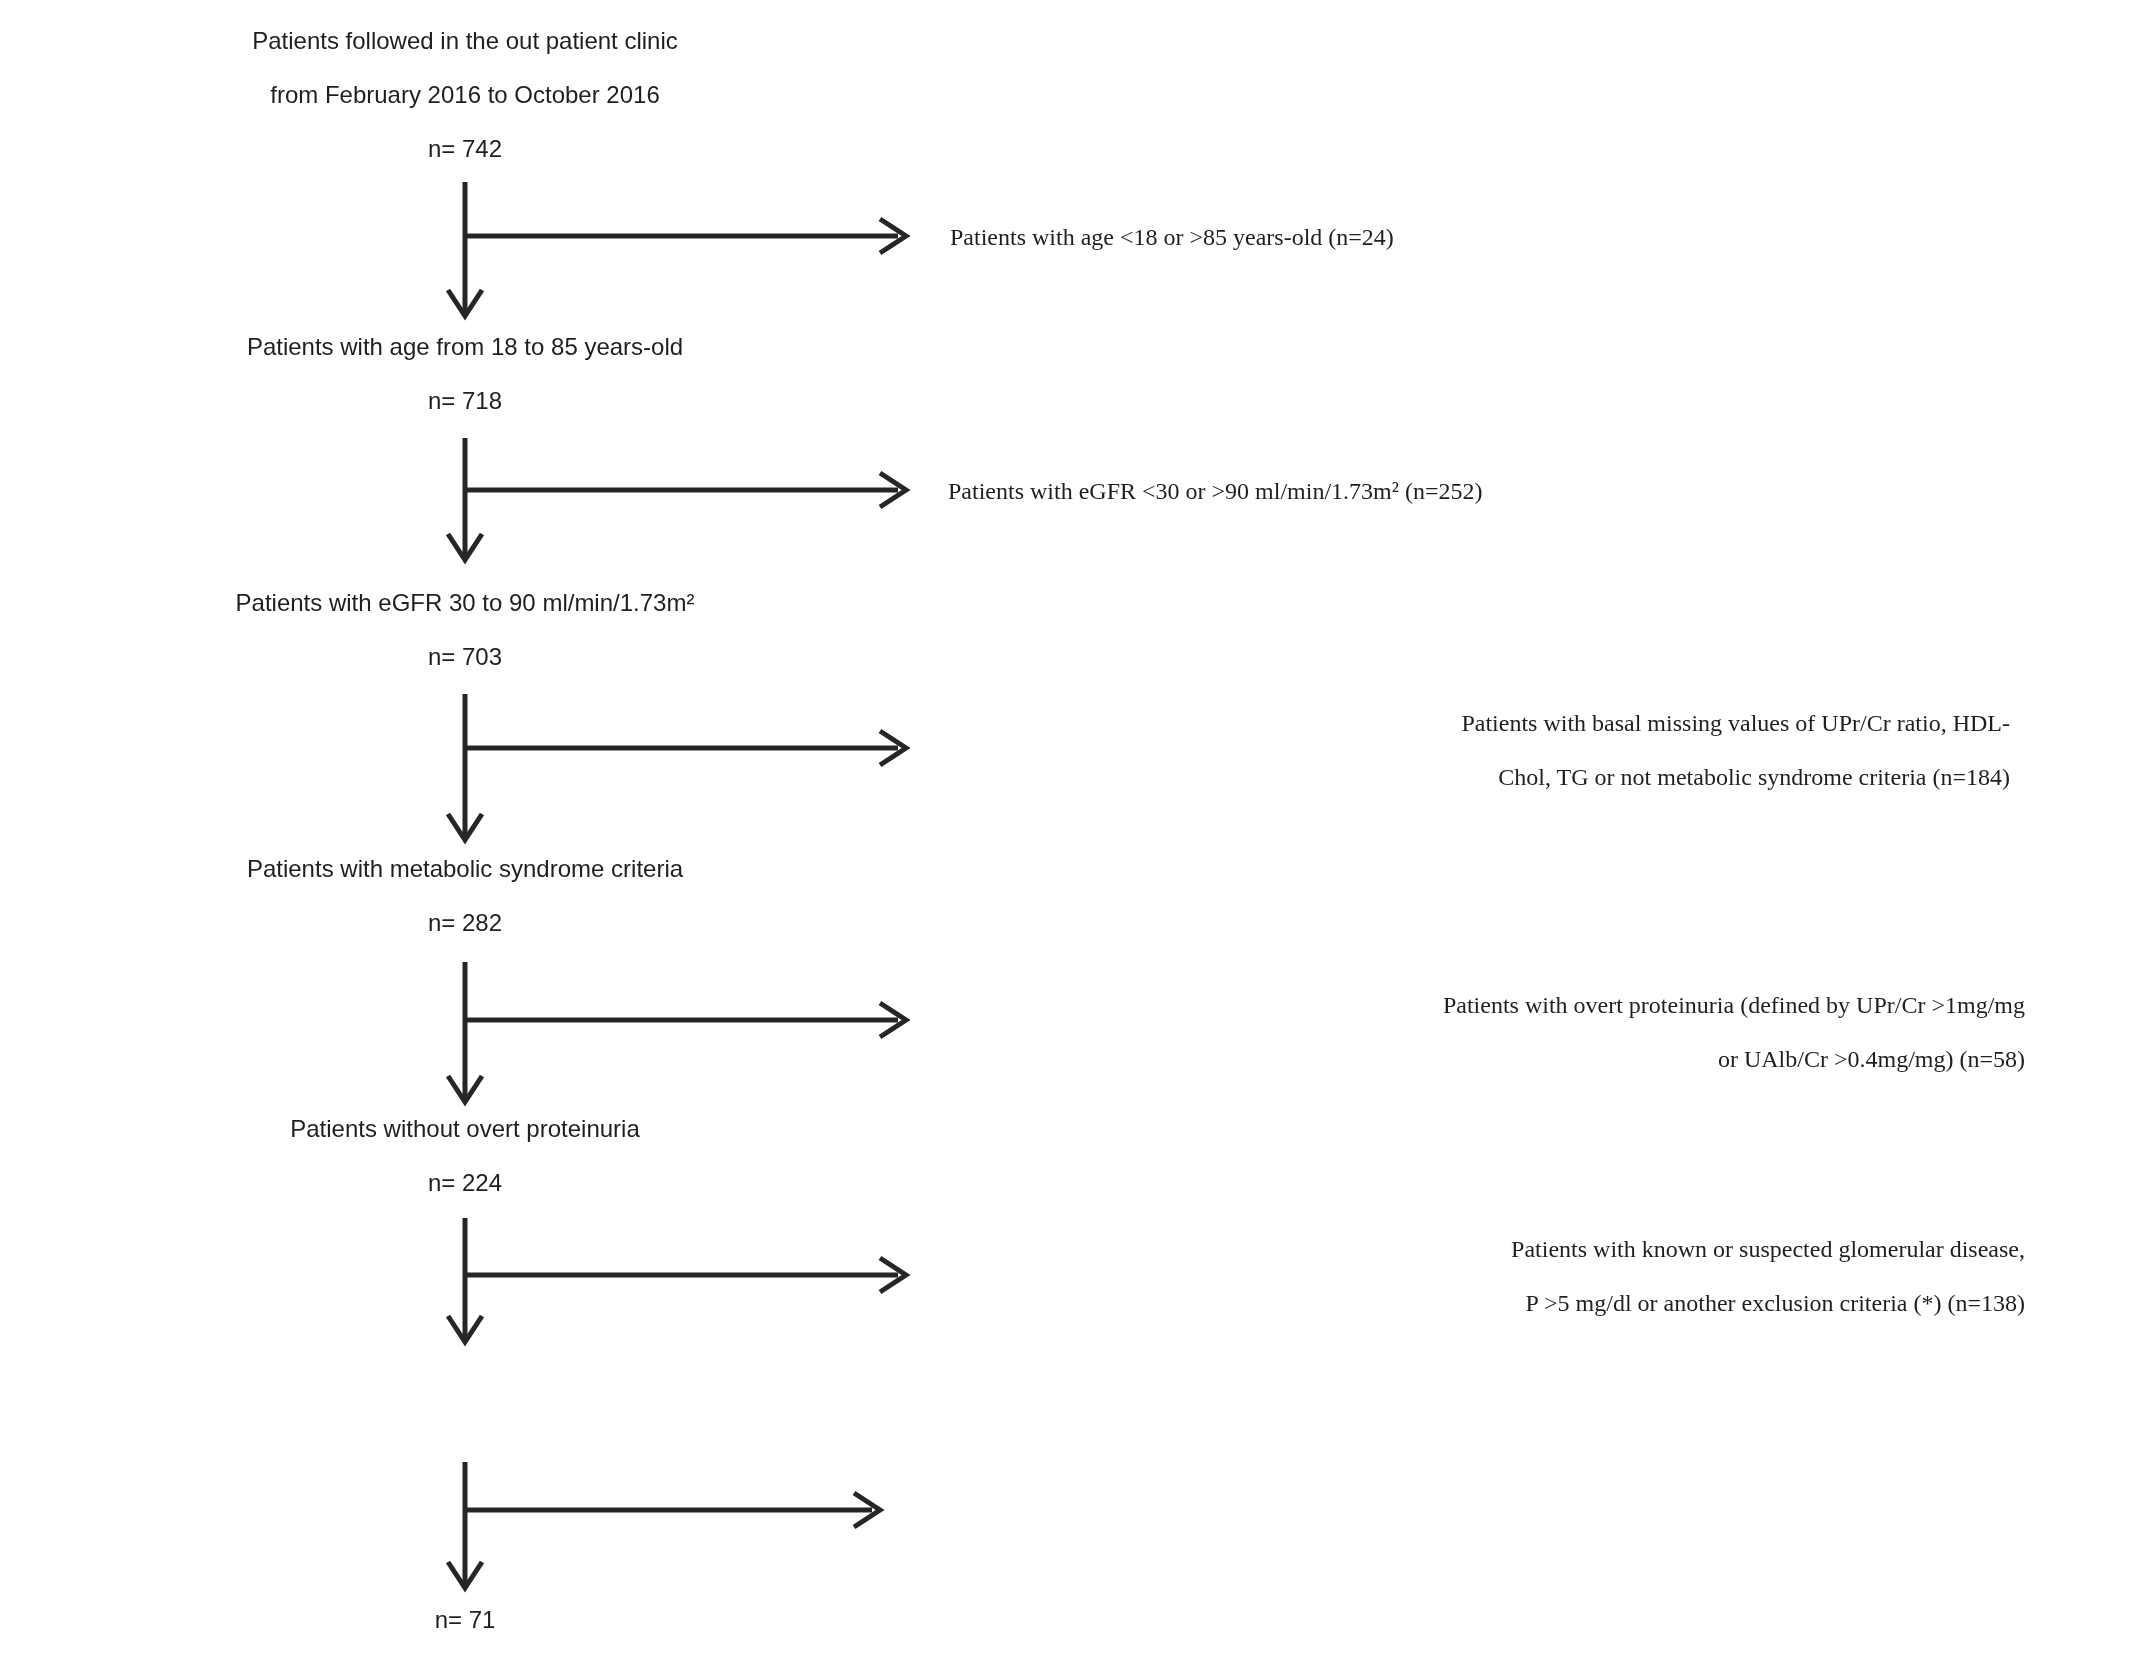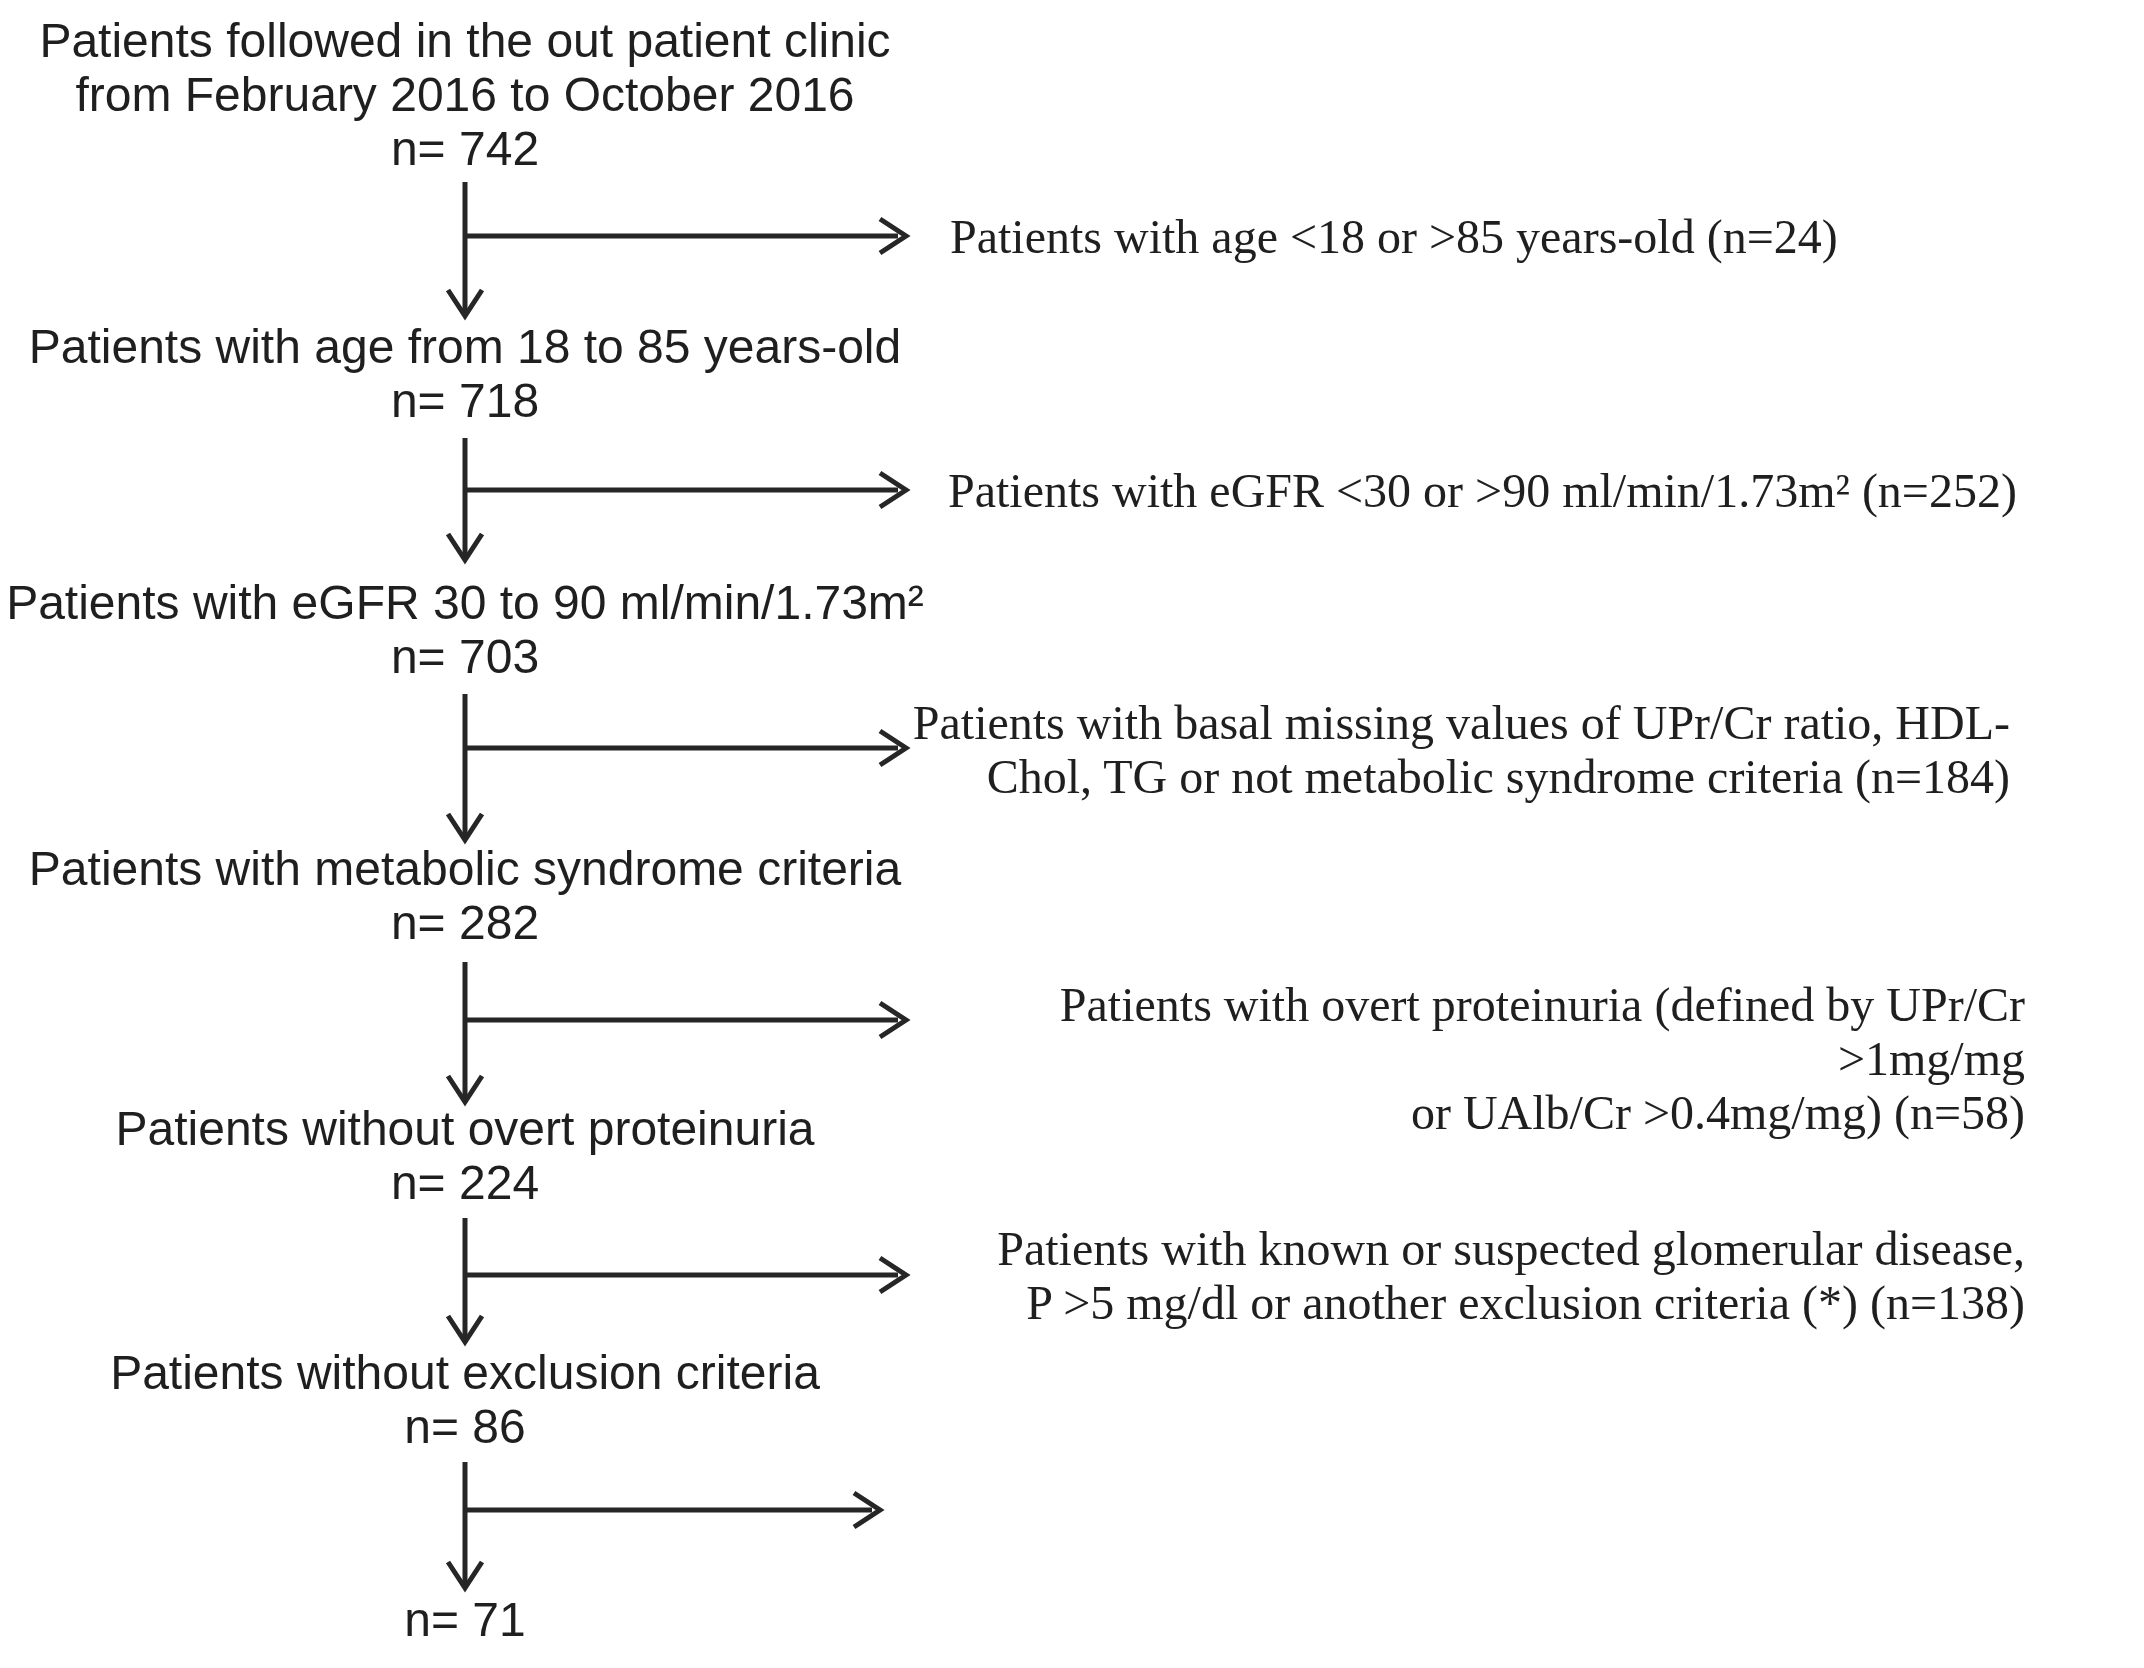--- a/index.html
+++ b/index.html
@@ -8,21 +8,21 @@
     --bg-color: #ffffff;
   }
   * { margin: 0; padding: 0; box-sizing: border-box; }
   html, body { background: var(--bg-color); }
   .canvas {
     position: relative;
     width: 2144px;
     height: 1668px;
     background: var(--bg-color);
     font-family: "Liberation Sans", sans-serif;
-    font-size: 48px;
+    font-size: 24px;
     line-height: 54px;
     color: var(--text-color);
     overflow: hidden;
   }
   .arrows {
     position: absolute;
     left: 0; top: 0;
     width: 2144px; height: 1668px;
   }
   .arrows path {
@@ -126,24 +126,20 @@
   <div class="node" style="top:842px">
     <div>Patients with metabolic syndrome criteria</div>
     <div>n= 282</div>
   </div>
 
   <div class="node" style="top:1102px">
     <div>Patients without overt proteinuria</div>
     <div>n= 224</div>
   </div>
 
-  <div class="node" style="top:1346px">
-    <div>Patients without exclusion criteria</div>
-    <div>n= 86</div>
-  </div>
 
   <div class="node" style="top:1593px">
     <div>n= 71</div>
   </div>
 
   <div class="excl left" style="left:950px; top:210px;  width:1150px">
     <div>Patients with age &lt;18 or &gt;85 years-old (n=24)</div>
   </div>
 
   <div class="excl left" style="left:948px; top:464px;  width:1180px">

